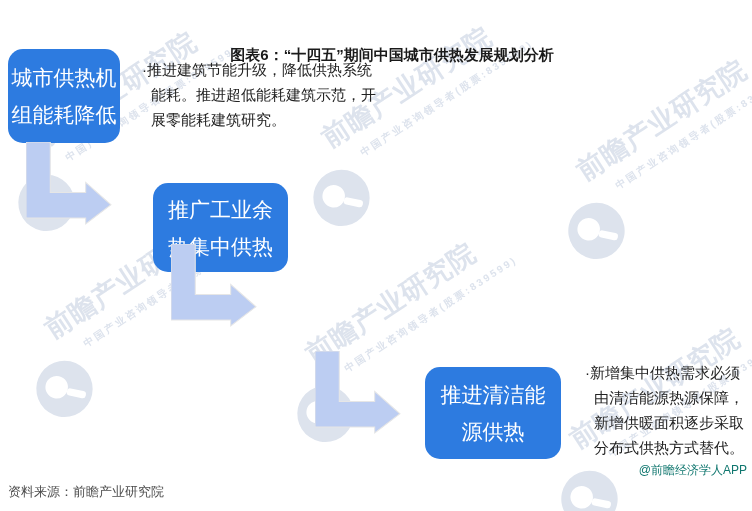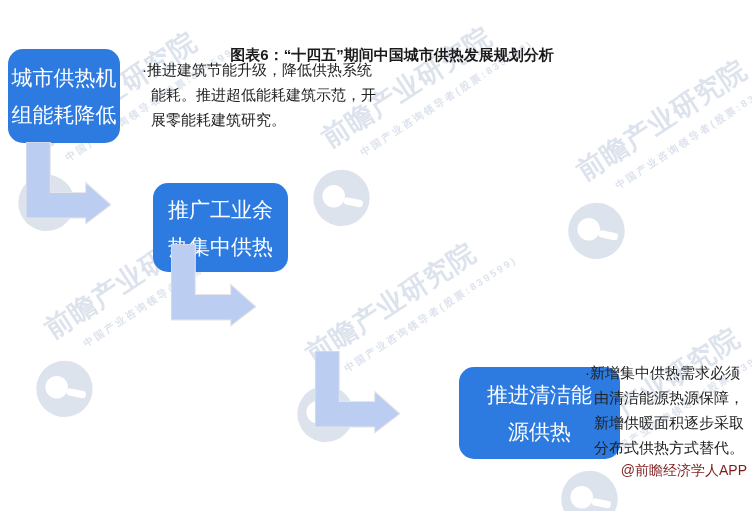--- a/index.html
+++ b/index.html
@@ -30,38 +30,38 @@
   
   .fbox{
     position:absolute;background:var(--box,#2d7be0);border-radius:15px;
     color:#ffffff;display:flex;align-items:center;justify-content:center;
     text-align:center;font-size:21px;line-height:37px;font-weight:500;
     white-space:pre-line;
   }
   .box1{left:8px;top:49px;width:112px;height:94px;}
   .box2{left:153px;top:157px;width:135px;height:89px;margin-top:26px;}
   .box3{left:302px;top:258px;width:127px;height:95px;}
-  .box4{left:459px;top:367px;width:161px;height:92px;}
+  .box4{left:425px;top:367px;width:136px;height:92px;}
   
   .arr{position:absolute;width:86px;height:83px;color:var(--arrow,#bccdf2);}
   .arr1{left:26px;top:142px;}
   .arr2{left:171px;top:244px;}
   .arr3{left:315px;top:351px;}
   
   .desc{
     position:absolute;font-size:15px;line-height:25px;color:#222222;
     white-space:pre-line;padding-left:9px;text-indent:-9px;
   }
   .desc1{left:142px;top:57px;width:260px;}
   .desc2{left:291px;top:163px;width:210px;}
   .desc3{left:440px;top:256px;width:245px;}
   .desc4{left:585px;top:360px;width:180px;}
   
   .src{position:absolute;left:8px;top:483px;font-size:13px;color:#4d4d4d;}
-  .credit{position:absolute;right:5px;top:462px;font-size:14px;color:#7f1d1d;}
+  .credit{position:absolute;right:5px;top:462px;font-size:12px;color:#0f766e;}
 </style>
 </head>
 <body>
 
 <div class="stage">
 
   <div>
     <div class="wm" style="left:107px;top:129px;">
       <svg class="wm-logo" viewBox="0 0 72 72">
           <circle cx="36" cy="36" r="35" fill="currentColor"></circle>
@@ -139,15 +139,16 @@
     <polygon points="0,0 24,0 24,50 59,50 59,40 84,62 59,81 59,75 0,75" fill="currentColor" stroke="#e6e6e6" stroke-width="1"></polygon>
   </svg>
 
   <div class="fbox box4">推进清洁能
 源供热</div>
   <div class="desc desc4">·新增集中供热需求必须
 由清洁能源热源保障，
 新增供暖面积逐步采取
 分布式供热方式替代。</div>
 
+  <div class="src">资料来源：前瞻产业研究院</div>
   <div class="credit">@前瞻经济学人APP</div>
 
 </div>
 
 </body></html>

